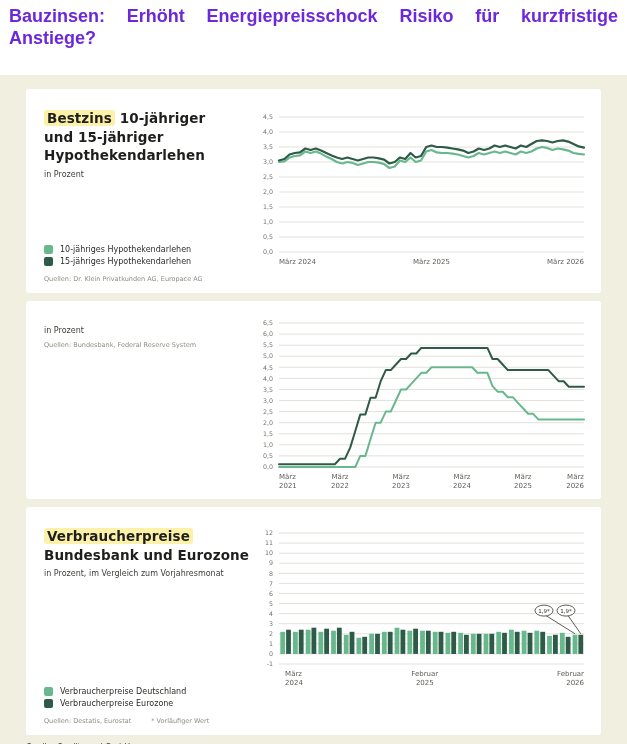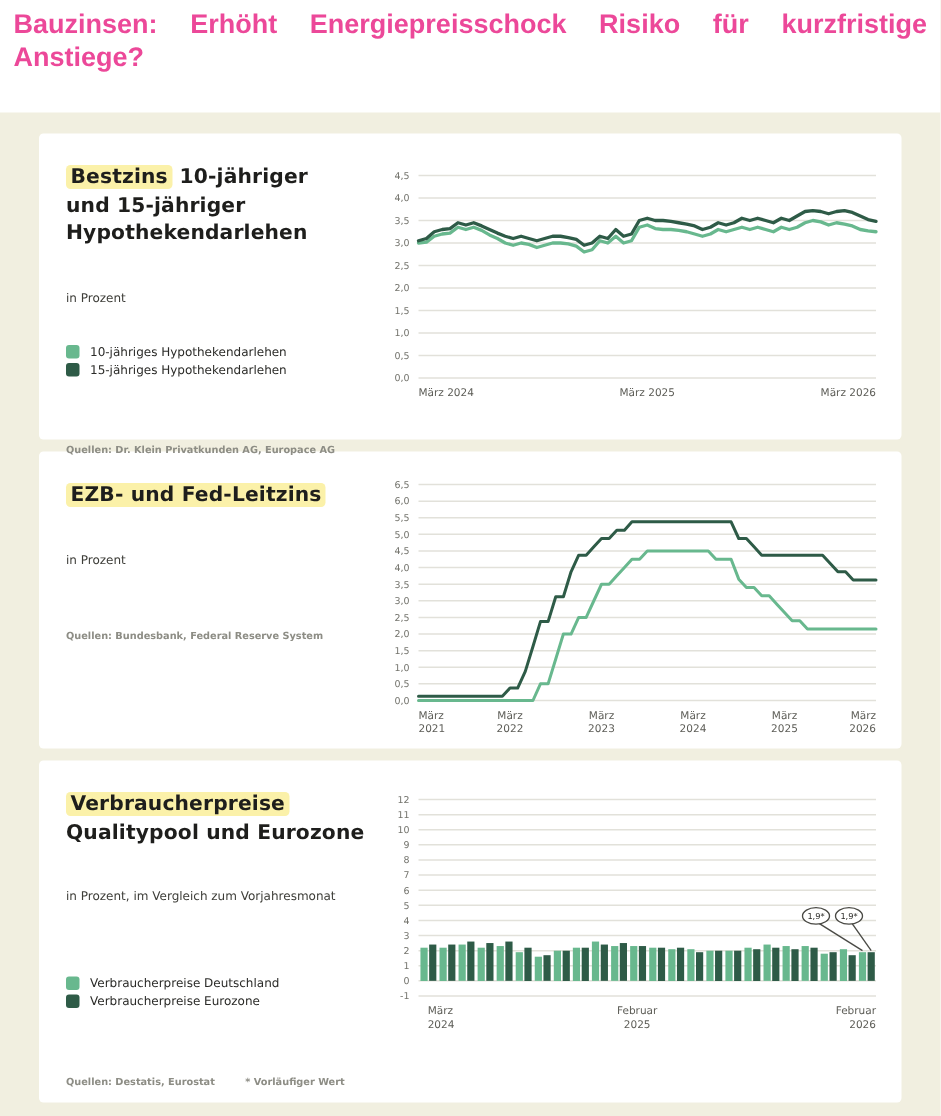--- a/index.html
+++ b/index.html
@@ -2,50 +2,50 @@
 <html><head>
 <meta charset="utf-8">
 <style>
   html,body{margin:0;padding:0;}
   body{
     width:627px;height:744px;background:#ffffff;position:relative;
     font-family:"DejaVu Sans",sans-serif;color:#1e1e1c;overflow:hidden;
   }
   .headline{
     font-family:"Liberation Sans",sans-serif;font-weight:bold;
-    font-size:18px;line-height:22px;color:#ec4899;
+    font-size:18px;line-height:22px;color:#6d28d9;
     margin:5px 9px 0 9px;text-align:justify;
   }
   .poster{
     position:absolute;left:0;right:0;top:75px;bottom:0;
     background:#f1efe0;box-sizing:border-box;padding:14px 26px 0 26px;
   }
   .panel{
     background:#ffffff;border-radius:3px;margin-bottom:8px;
     box-sizing:border-box;display:flex;padding:12px 8px 8px 18px;
   }
   .panel-1{height:204px;}
   .panel-2{height:198px;}
   .panel-3{height:228px;}
   .panel-left{
     width:205px;flex:0 0 auto;display:flex;flex-direction:column;
-    padding-top:8px;padding-bottom:2px;gap:24px;
+    padding-top:8px;padding-bottom:2px;
   }
   .panel-title{
     font-size:13.5px;font-weight:600;line-height:1.38;letter-spacing:.1px;
     color:#1e1e1c;max-width:180px;
   }
   .panel-3 .panel-title{max-width:210px;}
   .hl{background:#fbf1a9;padding:0 3px;border-radius:3px;box-decoration-break:clone;}
   .panel-subtitle{font-size:8px;color:#3d3d38;margin-top:5px;white-space:nowrap;}
   .legend{margin-top:auto;}
   .legend-item{display:flex;align-items:flex-end;margin:3px 0;}
   .legend-swatch{width:9px;height:9px;border-radius:2px;flex:0 0 auto;margin-right:7px;}
   .legend-label{font-size:8px;color:#2b2b28;}
-  .panel-source{font-size:6.5px;color:#8d8d85;margin-top:18px;white-space:nowrap;font-weight:bold;}
+  .panel-source{font-size:6.5px;color:#8d8d85;margin-top:6px;white-space:nowrap;}
   .panel-source .footnote{margin-left:18px;}
   .panel-chart{flex:1;display:flex;justify-content:flex-start;}
   svg{font-family:"DejaVu Sans",sans-serif;display:block;}
   .chart-1{margin-top:10px;}
   .chart-2{margin-top:4px;}
   .chart-3{margin-top:8px;}
   .poster-footer{
     font-size:8px;color:#3f3f39;
     margin-top:8px;padding-right:4px;
   }
@@ -101,23 +101,20 @@
           <text x="182.5" y="153" text-anchor="middle" font-size="7" fill="#5d5d57">März 2025</text>
           <text x="335" y="153" text-anchor="end" font-size="7" fill="#5d5d57">März 2026</text>
           <polyline points="30.0,51.0 35.3,50.4 40.5,46.5 45.8,45.0 51.0,44.4 56.3,40.5 61.6,42.0 66.8,40.5 72.1,42.6 77.3,45.6 82.6,48.0 87.8,51.0 93.1,52.5 98.4,51.0 103.6,51.9 108.9,54.0 114.1,52.5 119.4,51.0 124.7,51.0 129.9,51.6 135.2,53.1 140.4,57.0 145.7,55.5 150.9,49.5 156.2,51.0 161.5,46.5 166.7,51.0 172.0,49.5 177.2,40.5 182.5,39.0 187.8,41.4 193.0,42.0 198.3,42.0 203.5,42.6 208.8,43.5 214.1,45.0 219.3,46.5 224.6,45.0 229.8,42.0 235.1,43.5 240.3,42.0 245.6,40.5 250.9,42.0 256.1,40.5 261.4,42.0 266.6,43.5 271.9,40.5 277.2,42.0 282.4,40.5 287.7,37.5 292.9,36.0 298.2,36.9 303.4,39.0 308.7,37.5 314.0,38.4 319.2,39.6 324.5,42.0 329.7,42.9 335.0,43.5" fill="none" stroke="#68b88e" stroke-width="2.2" stroke-linejoin="round" stroke-linecap="round"></polyline>
           <polyline points="30.0,49.5 35.3,48.0 40.5,43.5 45.8,42.0 51.0,41.4 56.3,37.5 61.6,39.0 66.8,37.5 72.1,39.6 77.3,42.0 82.6,44.4 87.8,46.5 93.1,48.0 98.4,46.5 103.6,48.0 108.9,49.5 114.1,48.0 119.4,46.5 124.7,46.5 129.9,47.4 135.2,48.6 140.4,52.5 145.7,51.0 150.9,46.5 156.2,48.0 161.5,42.0 166.7,46.5 172.0,45.0 177.2,36.0 182.5,34.5 187.8,36.0 193.0,36.0 198.3,36.6 203.5,37.5 208.8,38.4 214.1,39.6 219.3,42.0 224.6,40.5 229.8,37.5 235.1,39.0 240.3,37.5 245.6,34.5 250.9,36.0 256.1,34.5 261.4,36.0 266.6,37.5 271.9,34.5 277.2,36.0 282.4,33.0 287.7,30.0 292.9,29.4 298.2,30.0 303.4,31.5 308.7,30.0 314.0,29.4 319.2,30.6 324.5,33.0 329.7,35.4 335.0,36.6" fill="none" stroke="#2e5b47" stroke-width="2.2" stroke-linejoin="round" stroke-linecap="round"></polyline>
         </svg>
     </div>
   </section>
 
   <section class="panel panel-2">
     <div class="panel-left">
-      <div class="panel-title">
-        <span class="hl">EZB- und Fed-Leitzins</span><span></span>
-      </div>
       <div class="panel-subtitle">in Prozent</div>
       <div class="panel-source">Quellen: Bundesbank, Federal Reserve System</div>
     </div>
     <div class="panel-chart">
       <svg class="chart-2" width="338" height="182">
           <line x1="30" x2="335" y1="6.0" y2="6.0" stroke="#e2e1da" stroke-width="1"></line>
           <text x="24" y="8.2" text-anchor="end" font-size="6.3" fill="#73736c">6,5</text>
           <line x1="30" x2="335" y1="17.1" y2="17.1" stroke="#e2e1da" stroke-width="1"></line>
           <text x="24" y="19.3" text-anchor="end" font-size="6.3" fill="#73736c">6,0</text>
           <line x1="30" x2="335" y1="28.2" y2="28.2" stroke="#e2e1da" stroke-width="1"></line>
@@ -159,21 +156,21 @@
           <polyline points="30.0,150.0 35.1,150.0 40.2,150.0 45.3,150.0 50.3,150.0 55.4,150.0 60.5,150.0 65.6,150.0 70.7,150.0 75.8,150.0 80.8,150.0 85.9,150.0 91.0,150.0 96.1,150.0 101.2,150.0 106.3,150.0 111.3,138.9 116.4,138.9 121.5,122.3 126.6,105.7 131.7,105.7 136.8,94.6 141.8,94.6 146.9,83.5 152.0,72.5 157.1,72.5 162.2,66.9 167.3,61.4 172.3,55.8 177.4,55.8 182.5,50.3 187.6,50.3 192.7,50.3 197.8,50.3 202.8,50.3 207.9,50.3 213.0,50.3 218.1,50.3 223.2,50.3 228.3,55.8 233.3,55.8 238.4,55.8 243.5,69.1 248.6,74.7 253.7,74.7 258.8,80.2 263.8,80.2 268.9,85.8 274.0,91.3 279.1,96.8 284.2,96.8 289.3,102.4 294.3,102.4 299.4,102.4 304.5,102.4 309.6,102.4 314.7,102.4 319.8,102.4 324.8,102.4 329.9,102.4 335.0,102.4" fill="none" stroke="#68b88e" stroke-width="2" stroke-linejoin="round" stroke-linecap="round"></polyline>
           <polyline points="30.0,147.2 35.1,147.2 40.2,147.2 45.3,147.2 50.3,147.2 55.4,147.2 60.5,147.2 65.6,147.2 70.7,147.2 75.8,147.2 80.8,147.2 85.9,147.2 91.0,141.7 96.1,141.7 101.2,130.6 106.3,114.0 111.3,97.4 116.4,97.4 121.5,80.8 126.6,80.8 131.7,64.2 136.8,53.1 141.8,53.1 146.9,47.5 152.0,42.0 157.1,42.0 162.2,36.5 167.3,36.5 172.3,30.9 177.4,30.9 182.5,30.9 187.6,30.9 192.7,30.9 197.8,30.9 202.8,30.9 207.9,30.9 213.0,30.9 218.1,30.9 223.2,30.9 228.3,30.9 233.3,30.9 238.4,30.9 243.5,42.0 248.6,42.0 253.7,47.5 258.8,53.1 263.8,53.1 268.9,53.1 274.0,53.1 279.1,53.1 284.2,53.1 289.3,53.1 294.3,53.1 299.4,53.1 304.5,58.6 309.6,64.2 314.7,64.2 319.8,69.7 324.8,69.7 329.9,69.7 335.0,69.7" fill="none" stroke="#2e5b47" stroke-width="2" stroke-linejoin="round" stroke-linecap="round"></polyline>
         </svg>
     </div>
   </section>
 
   <section class="panel panel-3">
     <div class="panel-left">
       <div class="panel-title">
         <span class="hl">Verbraucherpreise</span><br>
-        <span>Qualitypool und Eurozone</span>
+        <span>Bundesbank und Eurozone</span>
       </div>
       <div class="panel-subtitle">in Prozent, im Vergleich zum Vorjahresmonat</div>
       <div class="legend">
         <div class="legend-item">
           <span class="legend-swatch" style="background: rgb(104, 184, 142);"></span>
           <span class="legend-label">Verbraucherpreise Deutschland</span>
         </div>
         <div class="legend-item">
           <span class="legend-swatch" style="background: rgb(46, 91, 71);"></span>
           <span class="legend-label">Verbraucherpreise Eurozone</span>

